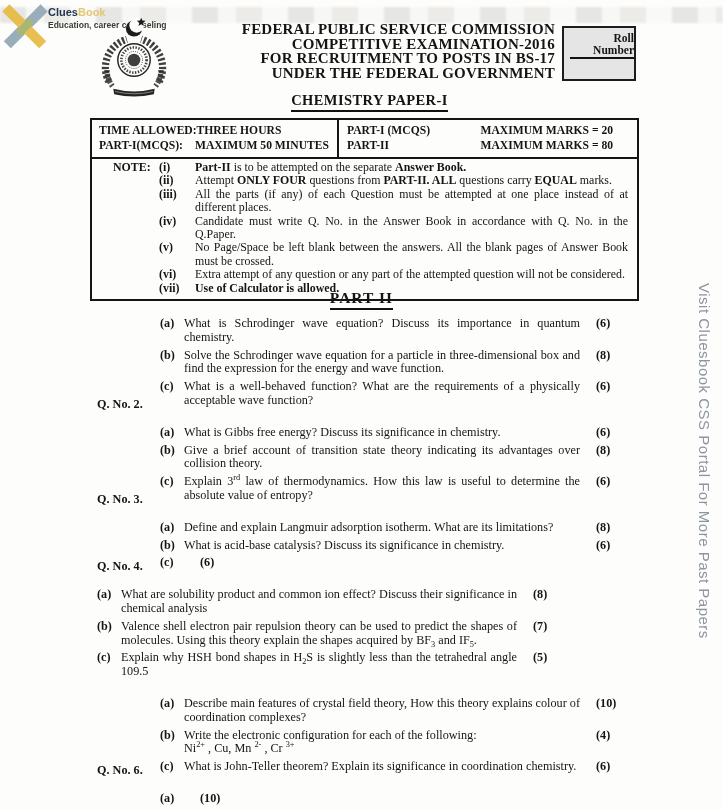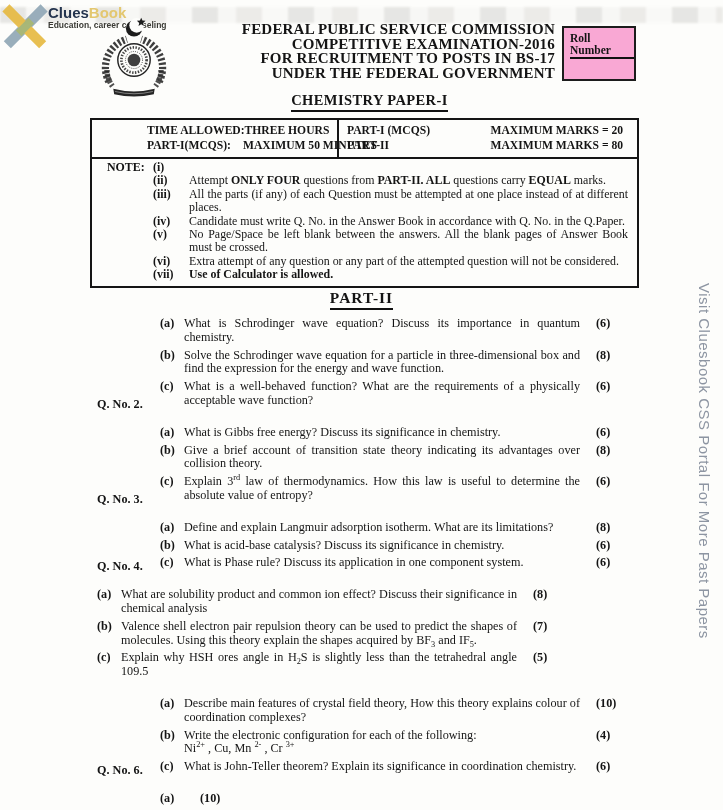--- a/index.html
+++ b/index.html
@@ -12,57 +12,57 @@
     position:absolute;top:7px;left:0;width:723px;height:16px;
     background:repeating-linear-gradient(90deg,
       rgba(150,150,148,.22) 0 26px, rgba(150,150,148,.05) 26px 44px,
       rgba(160,158,152,.18) 44px 70px, rgba(150,150,148,.03) 70px 96px);
     filter:blur(1px);
   }
   
   .cluesbook{position:absolute;top:4px;left:2px;width:190px;height:46px;}
   .cb-x{position:absolute;left:0;top:0;}
   .cb-text{position:absolute;left:46px;top:2px;line-height:13px;}
-  .cb-brand{font-family:"Liberation Sans",sans-serif;font-weight:bold;font-size:15px;}
+  .cb-brand{font-family:"Liberation Sans",sans-serif;font-weight:bold;font-size:11px;}
   .cb-clues{color:#24344e;}
   .cb-book{color:#e3c770;}
   .cb-tag{font-family:"Liberation Sans",sans-serif;font-size:8.5px;color:#3a3a34;font-weight:bold;}
   
   .emblem{position:absolute;left:88px;top:15px;}
   
   .header-lines{
     position:absolute;left:175px;top:22px;width:380px;text-align:right;
     font-weight:bold;font-size:15px;line-height:14.5px;letter-spacing:.2px;
   }
   .rollbox{
     position:absolute;left:562px;top:26px;width:70px;height:51px;
-    border:2px solid #1c1c1c;background:#f9a8d4;
+    border:2px solid #1c1c1c;background:#e5e5e5;text-align:right;
   }
   .rollbox span{
     display:inline-block;margin:4px 0 0 6px;font-weight:bold;font-size:11.5px;
     border-bottom:2px solid #111;padding-bottom:1px;
   }
   .paper-title-wrap{position:absolute;left:8px;top:91px;width:723px;text-align:center;}
   .paper-title{
     display:inline-block;font-weight:bold;font-size:14.5px;letter-spacing:.4px;
     border-bottom:2px solid #111;padding-bottom:1px;
   }
   
   .info-table{
     position:absolute;left:90px;top:118px;width:545px;
     border:2px solid #151515;font-size:11.6px;
   }
   .it-row1{display:flex;border-bottom:2px solid #151515;font-weight:bold;}
   .it-left{width:247px;border-right:2px solid #151515;padding:3px 6px 4px 7px;box-sizing:border-box;}
-  .it-right{flex:1;padding:3px 14px 4px 8px;box-sizing:border-box;}
+  .it-right{flex:1;padding:3px 24px 4px 8px;box-sizing:border-box;}
   .it-line{display:flex;line-height:15px;white-space:nowrap;}
-  .it-line .lbl{min-width:96px;margin-left:48px;}
+  .it-line .lbl{min-width:96px;}
   .it-right .it-line{justify-content:space-between;}
   
-  .note{padding:2px 7px 4px 15px;font-size:11.9px;line-height:13.4px;border-radius:16px;}
+  .note{padding:2px 7px 4px 21px;font-size:11.9px;line-height:13.4px;border-radius:16px;}
   .note-row{display:flex;}
   .note-label{width:46px;font-weight:bold;flex-shrink:0;}
   .note-num{width:36px;font-weight:bold;flex-shrink:0;}
   .note-text{flex:1;text-align:justify;padding-right:2px;}
   
   .part2-heading-wrap{position:absolute;left:0;top:289px;width:723px;text-align:center;}
   .part2-heading{
     display:inline-block;font-weight:bold;font-size:15.5px;letter-spacing:1px;
     border-bottom:2px solid #111;padding-bottom:1px;
   }
@@ -159,20 +159,21 @@
       <div class="it-line">
         <span>PART-II</span>
         <span>MAXIMUM MARKS = 80</span>
       </div>
     </div>
   </div>
   <div class="note">
     <div class="note-row">
       <span class="note-label">NOTE:</span>
       <span class="note-num">(i)</span>
+      <span class="note-text"><span class="b">Part-II</span><span> is to be attempted on the separate </span><span class="b">Answer Book.</span></span>
     </div>
     <div class="note-row">
       <span class="note-label"></span>
       <span class="note-num">(ii)</span>
       <span class="note-text"><span>Attempt </span><span class="b">ONLY FOUR</span><span> questions from </span><span class="b">PART-II. ALL</span><span> questions carry </span><span class="b">EQUAL</span><span> marks.</span></span>
     </div>
     <div class="note-row">
       <span class="note-label"></span>
       <span class="note-num">(iii)</span>
       <span class="note-text"><span>All the parts (if any) of each Question must be attempted at one place instead of at different places.</span></span>
@@ -256,41 +257,40 @@
         <span class="p-text"><span>Define and explain Langmuir adsorption isotherm. What are its limitations?</span></span>
         <span class="p-marks">(8)</span>
       </div>
       <div class="q-part">
         <span class="p-label">(b)</span>
         <span class="p-text"><span>What is acid-base catalysis? Discuss its significance in chemistry.</span></span>
         <span class="p-marks">(6)</span>
       </div>
       <div class="q-part">
         <span class="p-label">(c)</span>
-        <span class="p-text"><span>What is Phase rule? Discuss  its application in one component system.</span></span>
         <span class="p-marks">(6)</span>
       </div>
     </div>
   </div>
 
   <div class="q">
     <div class="q-parts">
       <div class="q-part">
         <span class="p-label">(a)</span>
         <span class="p-text"><span>What are solubility product and common ion effect? Discuss their significance in chemical analysis</span></span>
         <span class="p-marks">(8)</span>
       </div>
       <div class="q-part">
         <span class="p-label">(b)</span>
         <span class="p-text"><span>Valence shell electron pair repulsion theory can be used to predict the shapes of molecules. Using this theory explain the shapes acquired by BF</span><span class="sub">3</span><span> and IF</span><span class="sub">5</span><span>.</span></span>
         <span class="p-marks">(7)</span>
       </div>
       <div class="q-part">
         <span class="p-label">(c)</span>
-        <span class="p-text"><span>Explain why HSH ores angle in H</span><span class="sub">2</span><span>S is slightly less than the tetrahedral angle 109.5</span></span>
+        <span class="p-text"><span>Explain why HSH bond shapes in H</span><span class="sub">2</span><span>S is slightly less than the tetrahedral angle 109.5</span></span>
         <span class="p-marks">(5)</span>
       </div>
     </div>
   </div>
 
   <div class="q">
     <div class="q-no">Q. No. 6.</div>
     <div class="q-parts">
       <div class="q-part">
         <span class="p-label">(a)</span>

